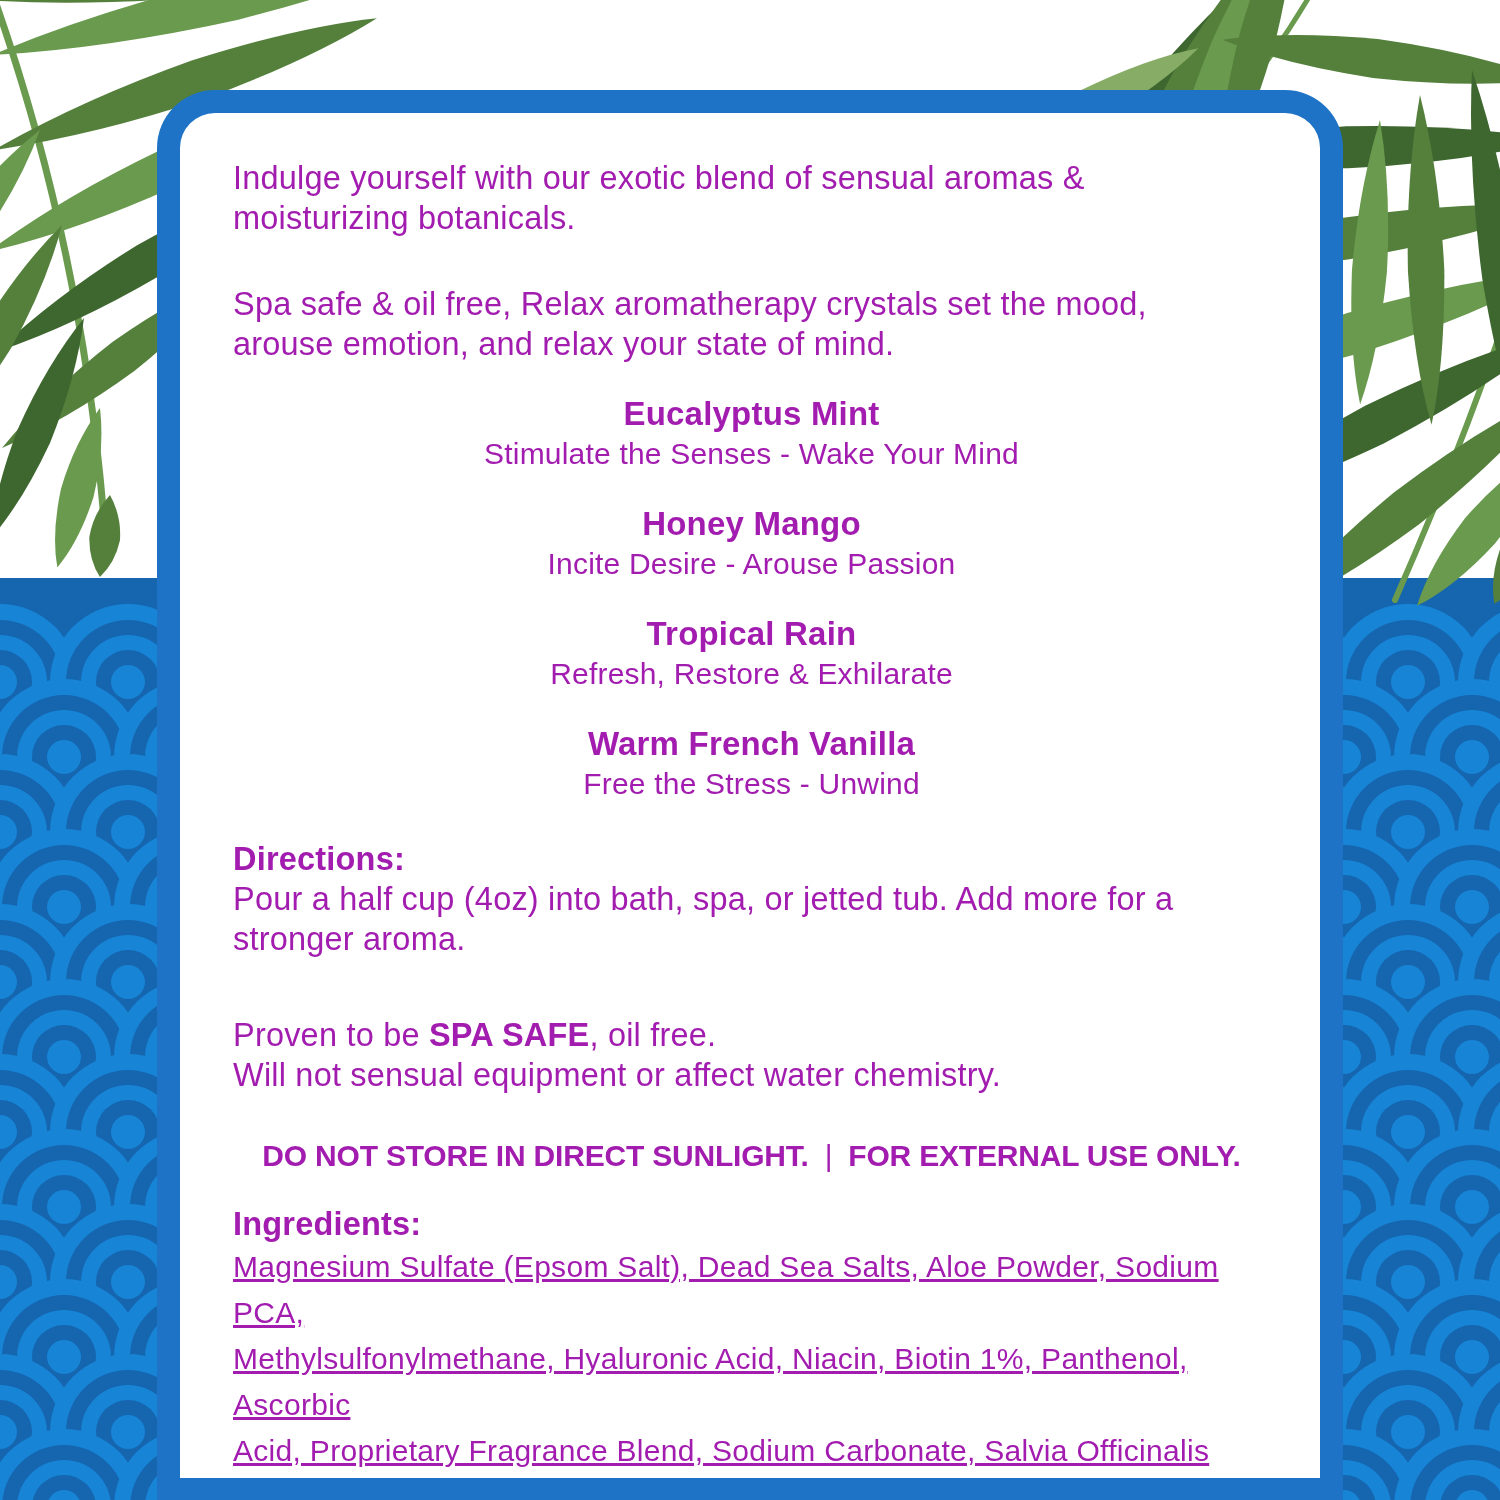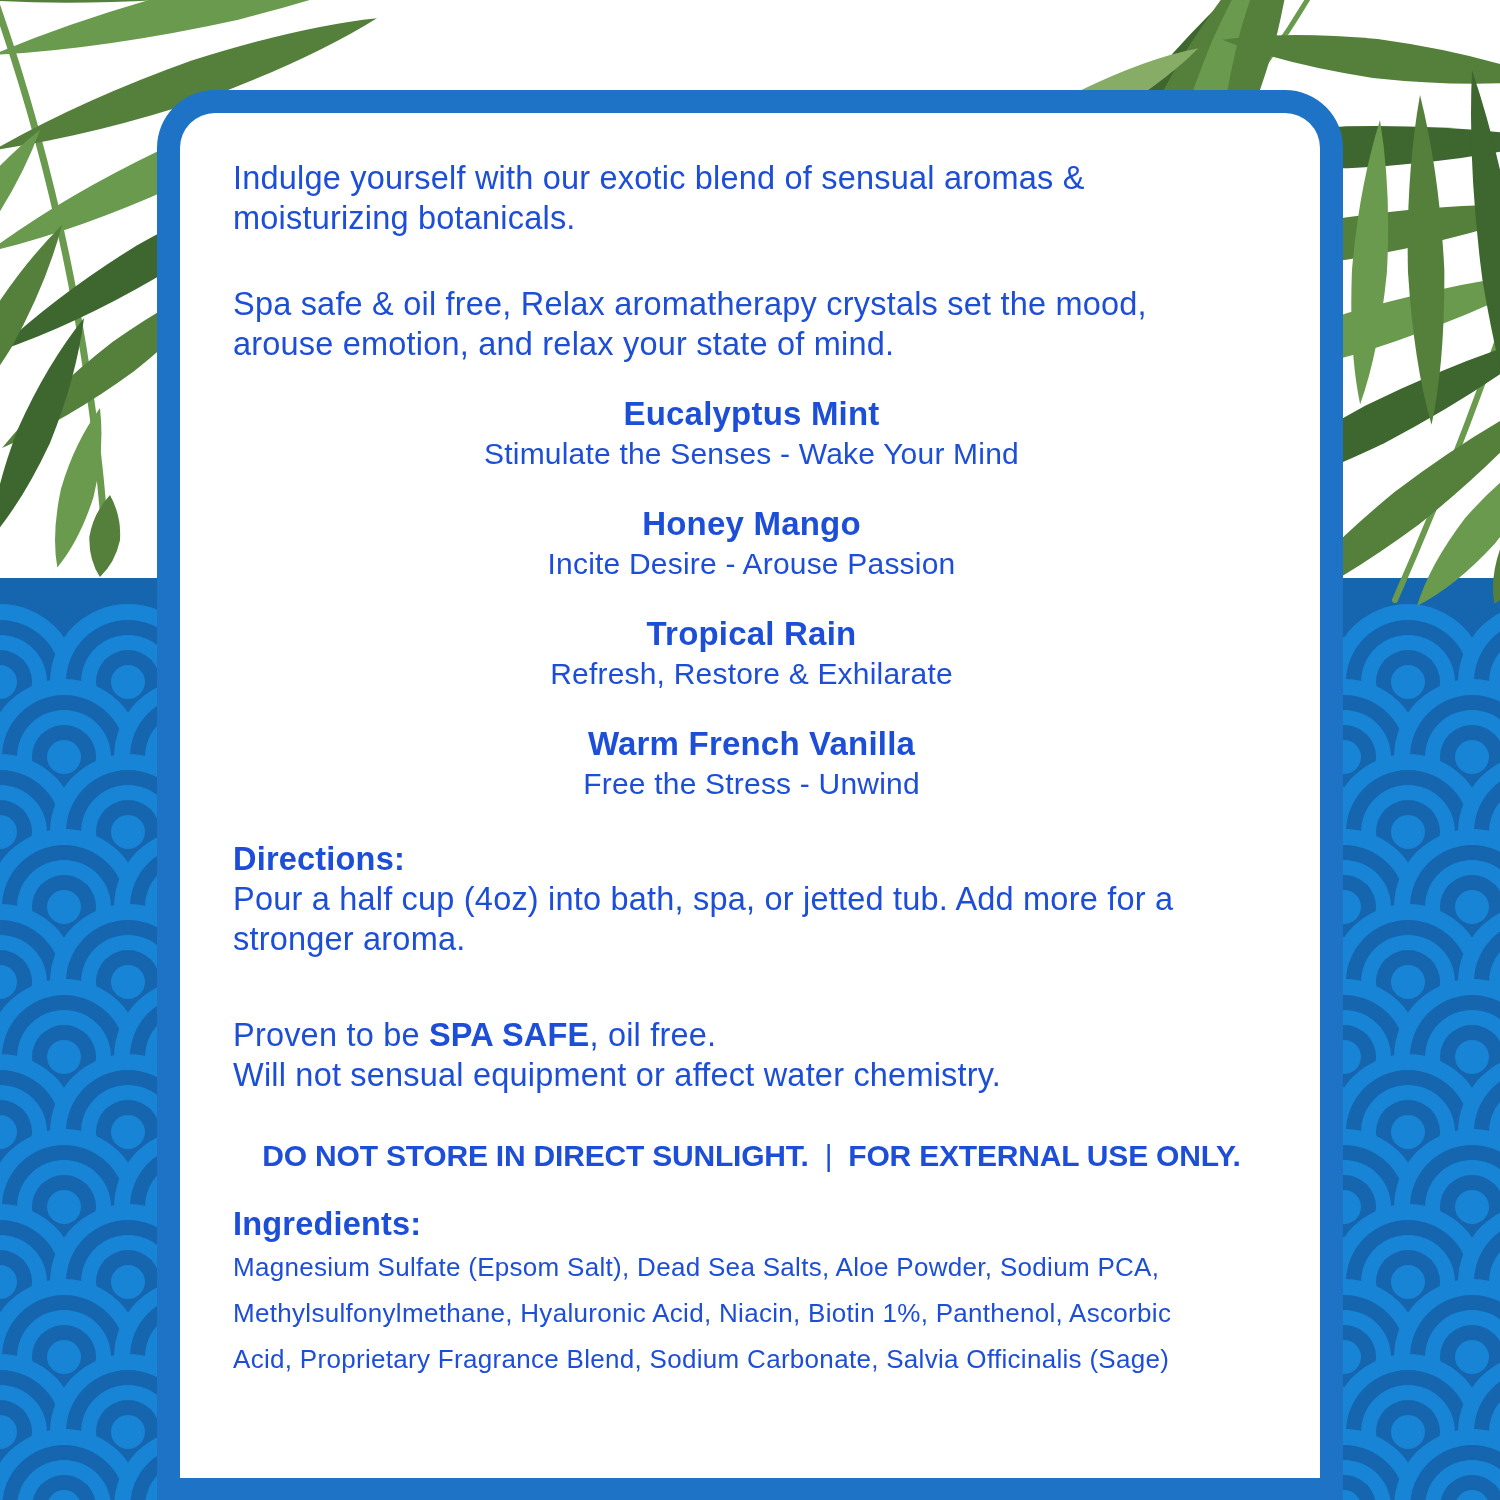--- a/index.html
+++ b/index.html
@@ -1,38 +1,38 @@
 <!DOCTYPE html>
 <html><head>
 <meta charset="utf-8">
 <style>
   html,body{margin:0;padding:0;background:#fff;}
   .stage{position:relative;width:1500px;height:1500px;overflow:hidden;background:#ffffff;
-         font-family:"Liberation Sans",sans-serif;color:#1d4ed8;}
+         font-family:"Liberation Sans",sans-serif;color:#a21caf;}
   .stage svg{display:block;}
   #wave-wrap{position:absolute;left:0;top:578px;width:1500px;height:922px;z-index:1;}
   #foliage{position:absolute;left:0;top:0;width:1500px;height:1500px;z-index:2;}
   .card{position:absolute;left:157px;top:90px;width:1186px;height:1410px;z-index:3;
         background:#ffffff;border:23px solid #1E73C6;border-bottom-width:22px;
         border-radius:58px 58px 0 0;box-sizing:border-box;overflow:hidden;}
   .content{padding:45px 0 0 53px;width:1037px;font-size:32.5px;line-height:40px;letter-spacing:.2px;}
   .para{margin:0;}
   .para + .para{margin-top:46px;}
   .center{text-align:center;}
   .aromas-heading{margin-top:28px;font-weight:700;font-size:33px;}
   .aroma{margin-top:30px;}
   .aroma .aroma-name{font-weight:700;font-size:33px;}
   .aroma .aroma-tagline{font-size:30px;}
   .directions{margin-top:35px;}
   .sec-label{font-weight:700;}
   .spa{margin-top:56px;}
   .warning{margin-top:41px;text-align:center;font-weight:700;font-size:30px;letter-spacing:-.2px;white-space:nowrap;}
   .warning .sep{font-weight:400;padding:0 16px;}
   .ingredients{margin-top:28px;}
-  .ingredients .ing-line{font-size:26px;line-height:46px;letter-spacing:.3px;}
+  .ingredients .ing-line{font-size:30px;line-height:46px;letter-spacing:.3px;text-decoration:underline;}
   .b{font-weight:700;}
   .line{display:block;}
 </style>
 </head>
 <body>
 
 <div class="stage">
 
   <div id="wave-wrap">
     <svg id="wave-pattern" width="1500" height="922" viewBox="0 0 1500 922">

